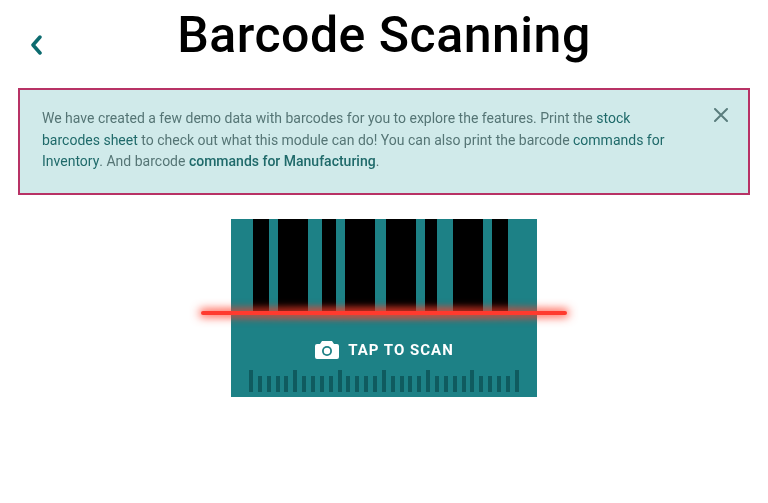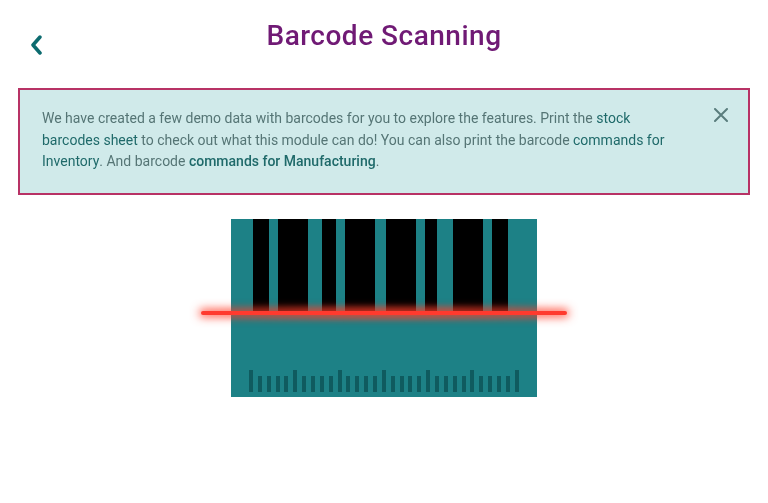--- a/index.html
+++ b/index.html
@@ -1,21 +1,21 @@
 <!DOCTYPE html>
 <html><head>
 <meta charset="utf-8">
 <style>
   * { box-sizing: border-box; margin: 0; padding: 0; }
   html, body { width: 768px; height: 503px; background: #fff; font-family: -apple-system, BlinkMacSystemFont, "Segoe UI", Roboto, "Helvetica Neue", Arial, sans-serif; }
   .screen { position: relative; width: 768px; height: 503px; }
 
   .header { position: relative; height: 70px; display: flex; align-items: center; justify-content: center; }
   .back-btn { position: absolute; left: 22px; top: 30px; width: 30px; height: 30px; display: flex; align-items: center; justify-content: center; cursor: pointer; }
-  .title { font-size: 28px; font-weight: 500; color: #701a75; letter-spacing: 0.5px; }
+  .title { font-size: 50px; font-weight: 500; color: #000000; letter-spacing: 0.5px; }
 
   .info-box { margin: 18px 18px 0 18px; border: 2px solid #b83265; background: #d0eaea; padding: 18px 60px 20px 22px; position: relative; }
   .info-text { font-size: 14px; line-height: 1.55; color: #557575; }
   .info-text .link { color: #1f6a6a; text-decoration: underline; text-decoration-color: #1f6a6a; cursor: pointer; }
   .info-text .link.red-ul { text-decoration: none; position: relative; }
   .info-text .link.red-ul::after { content: ""; position: absolute; left: 0; right: 0; bottom: -4px; height: 3px; background: #c23055; border-radius: 2px; }
   .info-text .strong-link { color: #1f6a6a; font-weight: 500; }
   .close-btn { position: absolute; right: 14px; top: 12px; width: 26px; height: 26px; color: #5a7d7d; font-size: 20px; display: flex; align-items: center; justify-content: center; cursor: pointer; }
 
   .scanner-wrap { margin-top: 24px; display: flex; justify-content: center; }
@@ -89,20 +89,28 @@
         <span class="bar" style="width:30px"></span>
           <span class="sp" style="width:9px"></span>
         <span class="bar" style="width:16px"></span>
       </div>
 
       <div class="scan-line-wrap">
         <div class="scan-line-glow"></div>
         <div class="scan-line"></div>
       </div>
 
+      <div class="tap-row">
+        <svg width="26" height="22" viewBox="0 0 26 22">
+          <path d="M3 5 h3 l2 -3 h10 l2 3 h3 a2 2 0 0 1 2 2 v11 a2 2 0 0 1 -2 2 h-20 a2 2 0 0 1 -2 -2 v-11 a2 2 0 0 1 2 -2 z" fill="#ffffff"></path>
+          <circle cx="13" cy="12" r="5" fill="#1d8186"></circle>
+          <circle cx="13" cy="12" r="3.2" fill="#ffffff"></circle>
+        </svg>
+        <span class="tap-label">TAP TO SCAN</span>
+      </div>
 
       <div class="ticks">
         <span class="tall"></span>
           <span></span>
           <span></span>
           <span></span>
           <span></span>
         <span class="tall"></span>
           <span></span>
           <span></span>

